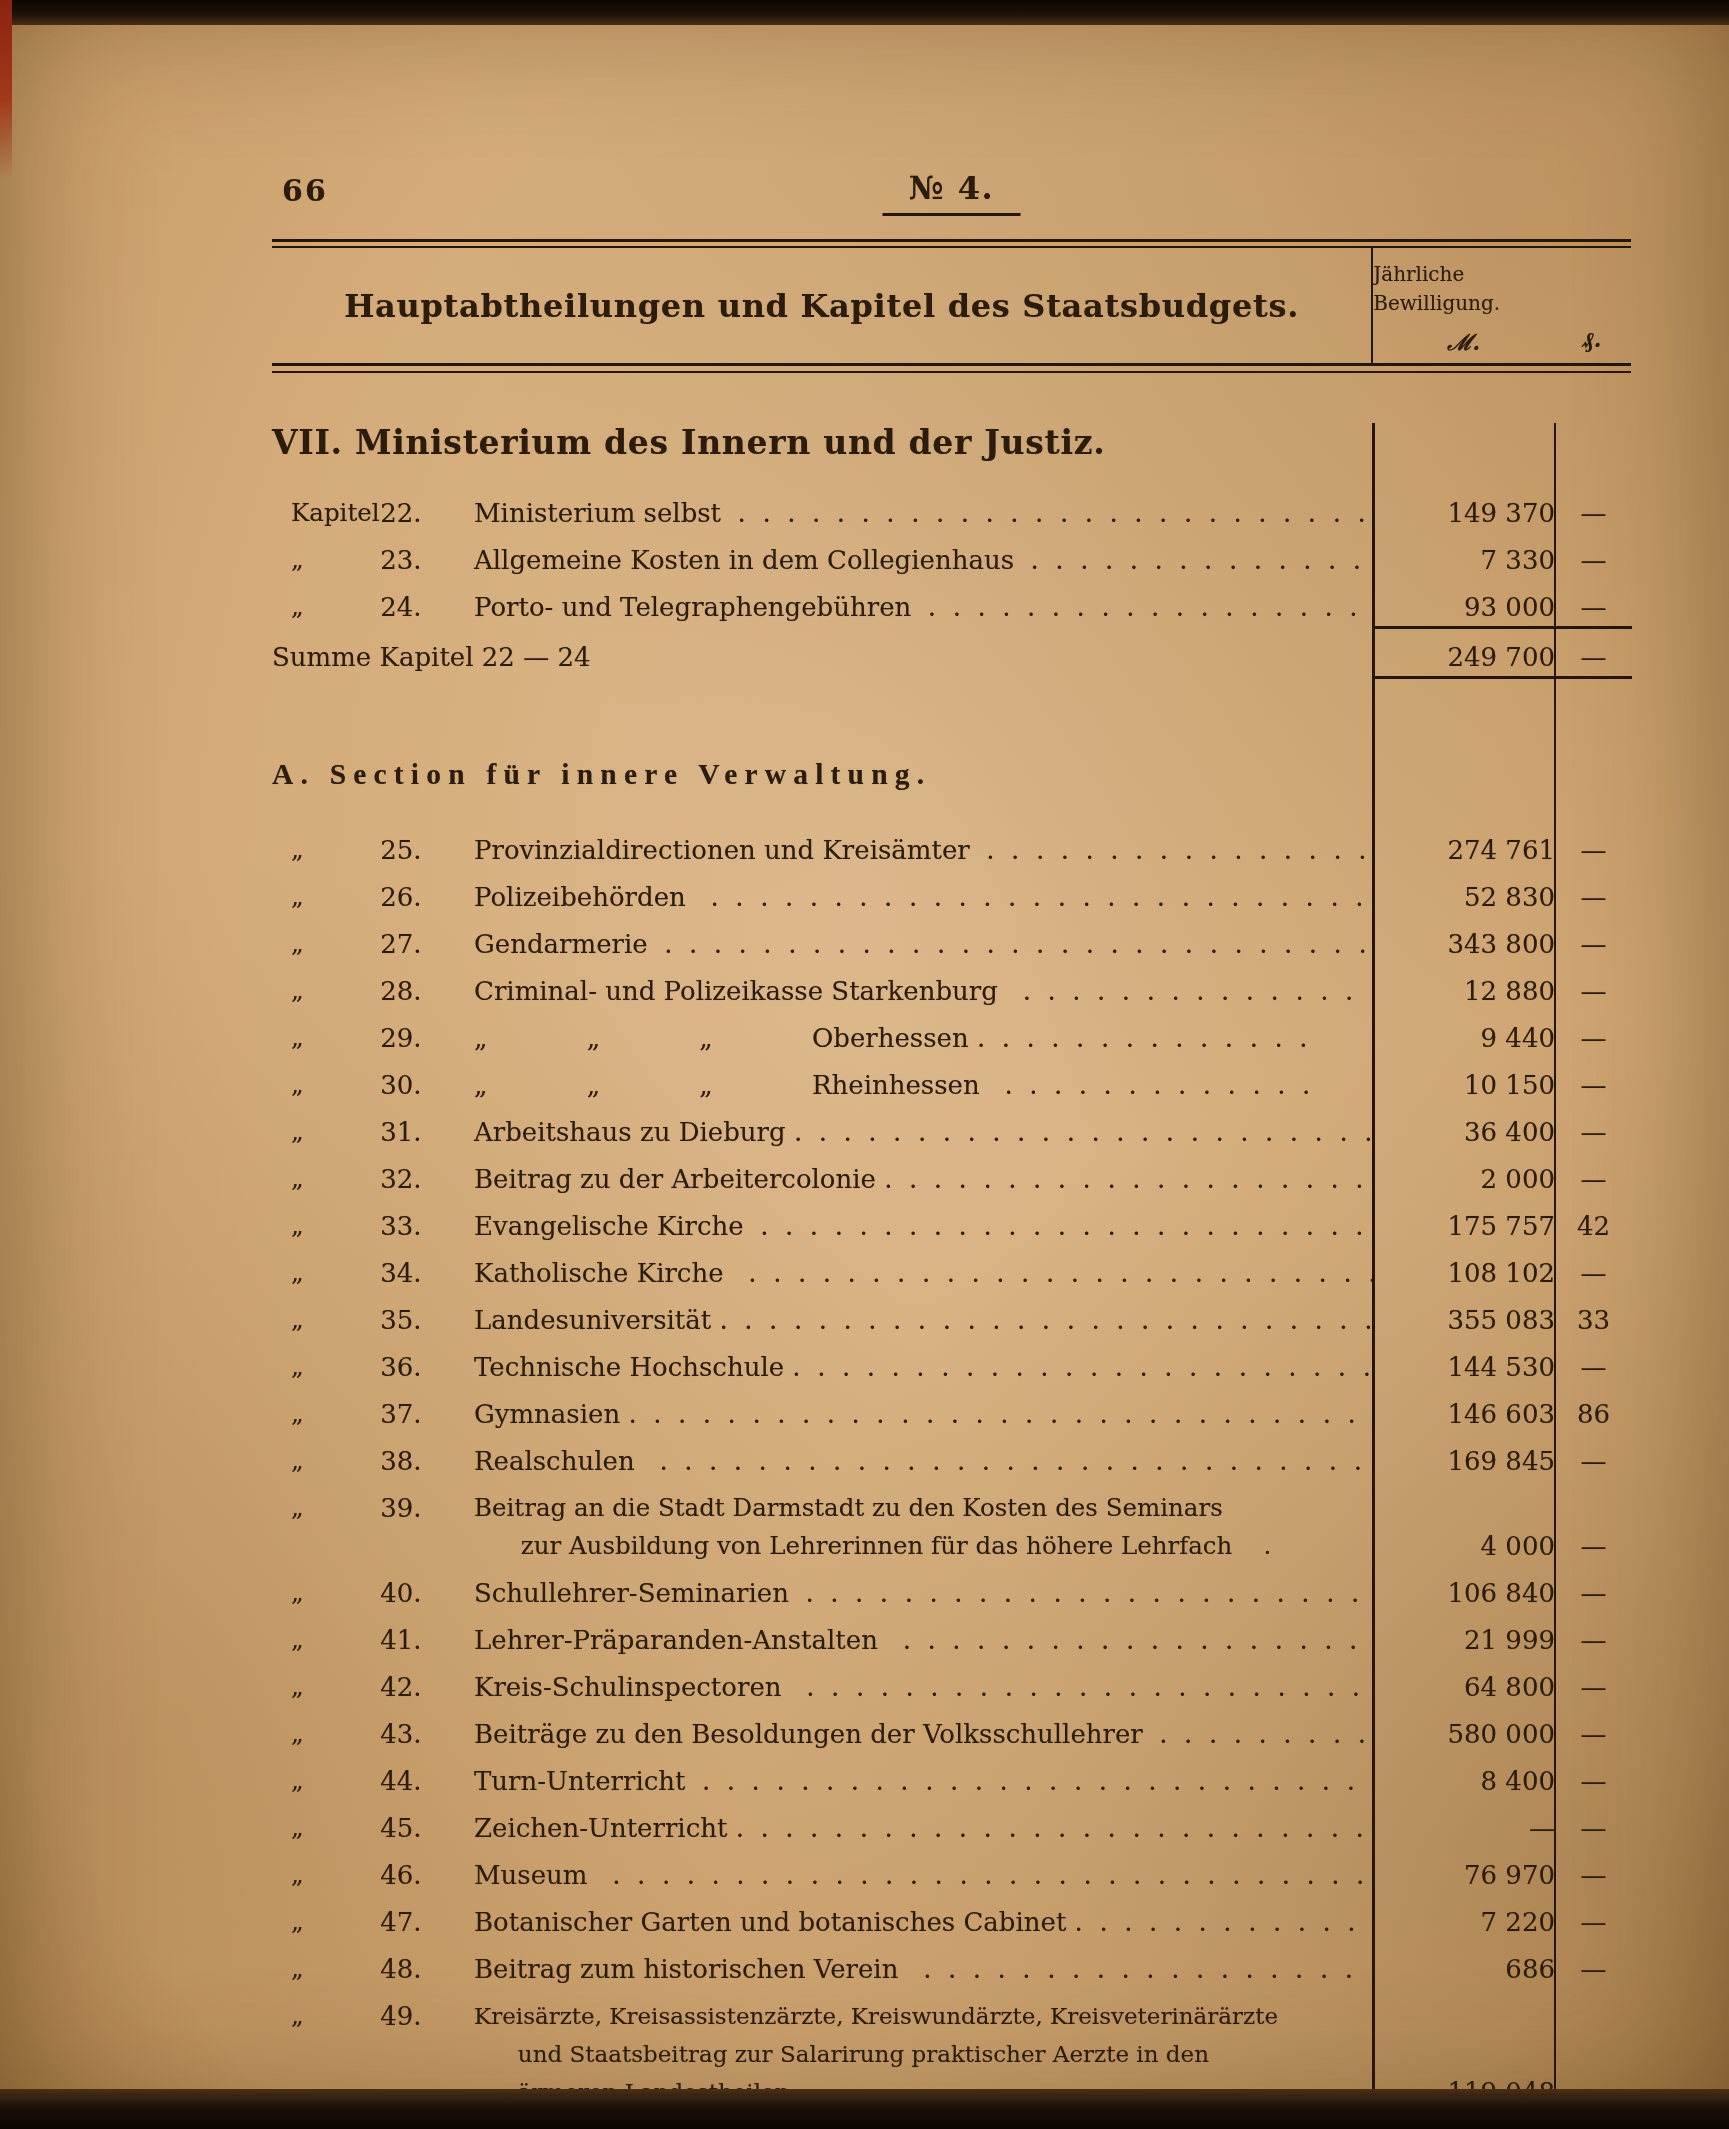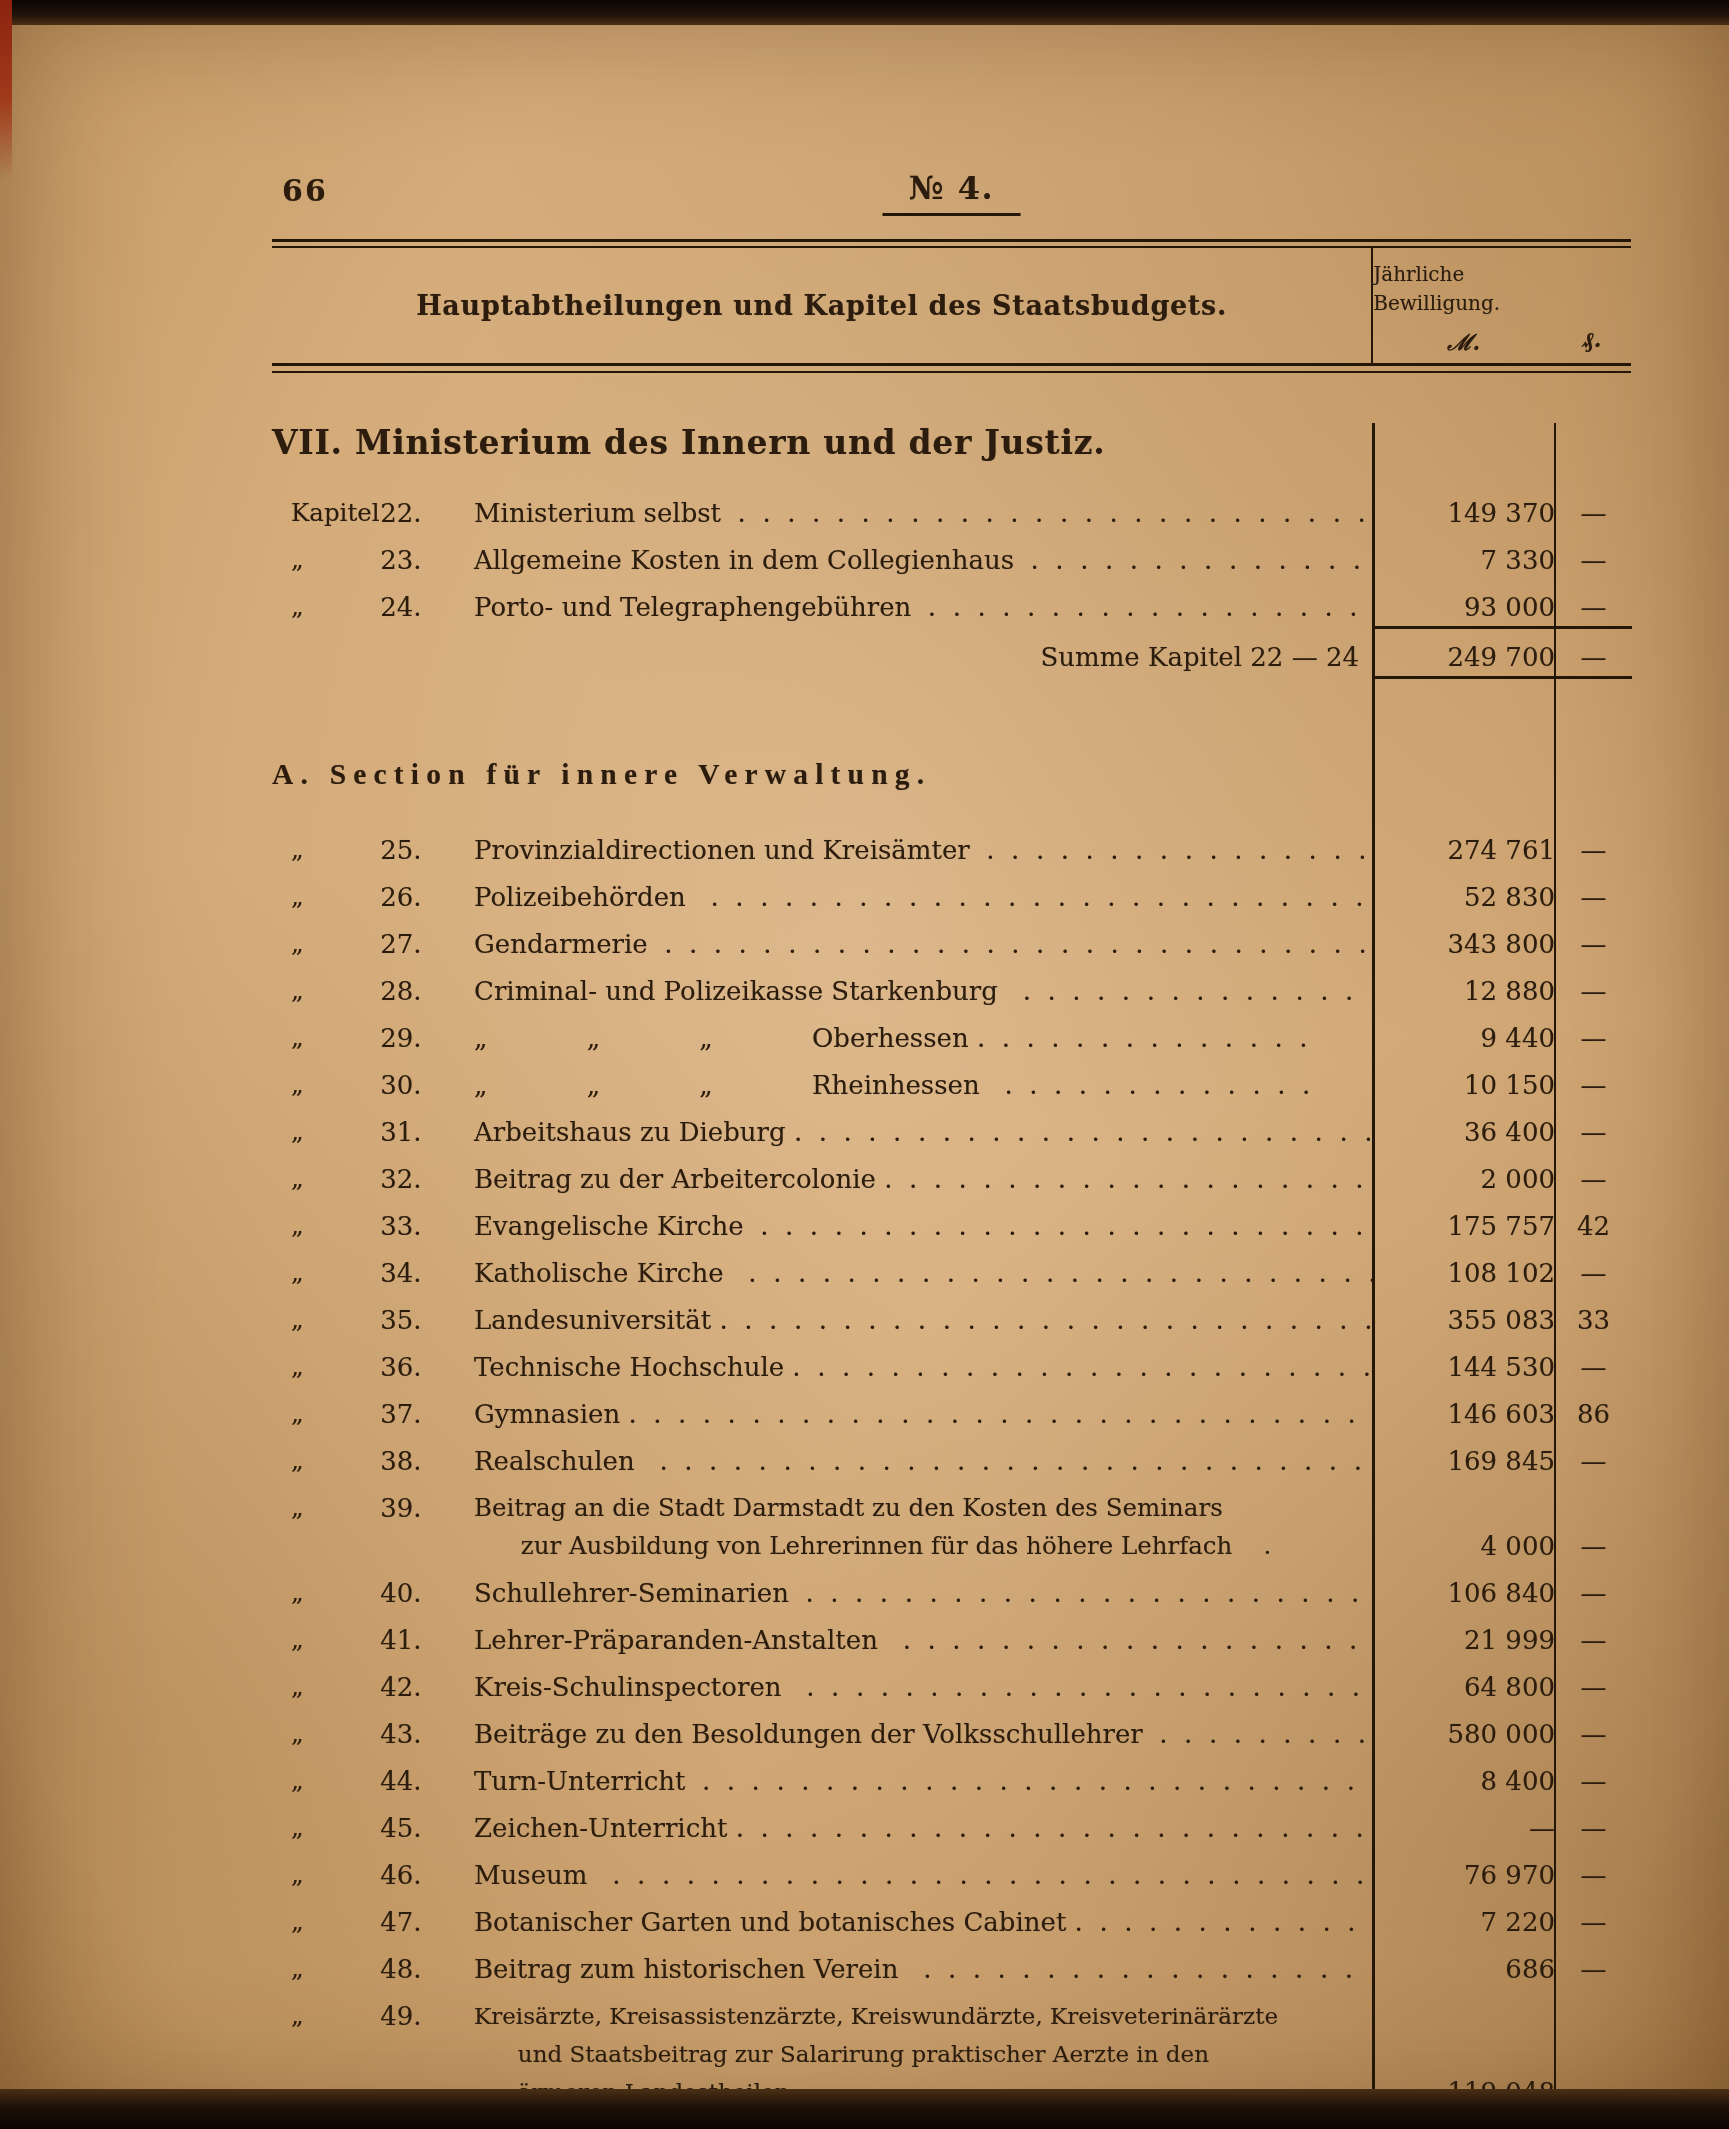--- a/index.html
+++ b/index.html
@@ -29,21 +29,21 @@
 
   .masthead { position:relative; margin-top:169px; height:70px; }
   .pagenum { position:absolute; left:10px; top:4.3px; font-size:30px; font-weight:bold; letter-spacing:2.2px; }
   .issue { position:absolute; left:50%; transform:translateX(-50%); top:0;
     font-size:32px; font-weight:bold; padding:0 27px 5.8px; border-bottom:3.6px solid #241708; letter-spacing:1.4px; }
 
   .dblrule { height:9.4px; border-top:3.6px solid #241708; border-bottom:2.9px solid #241708; }
 
   .thead { display:flex; align-items:stretch; min-height:115px; }
   .th-main { width:1100px; display:flex; align-items:center; justify-content:center;
-    font-size:27px; font-weight:bold; letter-spacing:0.7px; }
+    font-size:32px; font-weight:bold; letter-spacing:0.7px; }
   .th-amt { width:260px; border-left:2.9px solid #241708; padding-top:11.5px; }
   .th-amt-line { text-align:left; font-size:20px; font-weight:normal; line-height:29.5px; }
   .th-units { display:flex; margin-top:7.2px; }
   .th-mark { width:181px; text-align:center; font-size:22px; font-weight:bold; font-style:italic; }
   .th-pf { width:76px; text-align:center; font-size:22px; font-weight:bold; font-style:italic; }
 
   .tbody { position:relative; }
   .vmain { position:absolute; top:0; bottom:0; left:1100px; width:2.9px; background:#241708; }
   .vsub  { position:absolute; top:0; bottom:0; left:1282px; width:2.2px; background:#241708; }
 
@@ -55,21 +55,21 @@
     font-size:26px; font-weight:normal;margin-top:9px; }
   .row > span { flex:none; }
   .c-prefix { width:101px; padding-left:19px; white-space:nowrap; font-size:24.5px; }
   .c-num    { width:65px;  padding-left:7.2px; white-space:nowrap; }
   .c-desc   { width:934px; padding-left:36px; white-space:pre; overflow:hidden; }
   .c-m { width:183px; text-align:right; align-self:flex-end; }
   .c-s { width:77px; text-align:center; align-self:flex-end; }
   .row[data-lines="3"] .c-desc { font-size:23px; }
   .row[data-lines="2"] .c-desc { font-size:24.5px; }
 
-  .c-label { width:1100px; text-align:right; padding-right:13px; flex:none; }
+  .c-label { width:1100px; padding-right:13px; flex:none; }
 
   .amt-rule { margin-left:1100px; width:260px; height:2.9px; background:#241708; }
   .tbody-tail { height:42px; }
 </style>
 </head>
 <body>
 
 <div class="page">
   <div class="band-top"></div>
   <div class="red-edge"></div>

